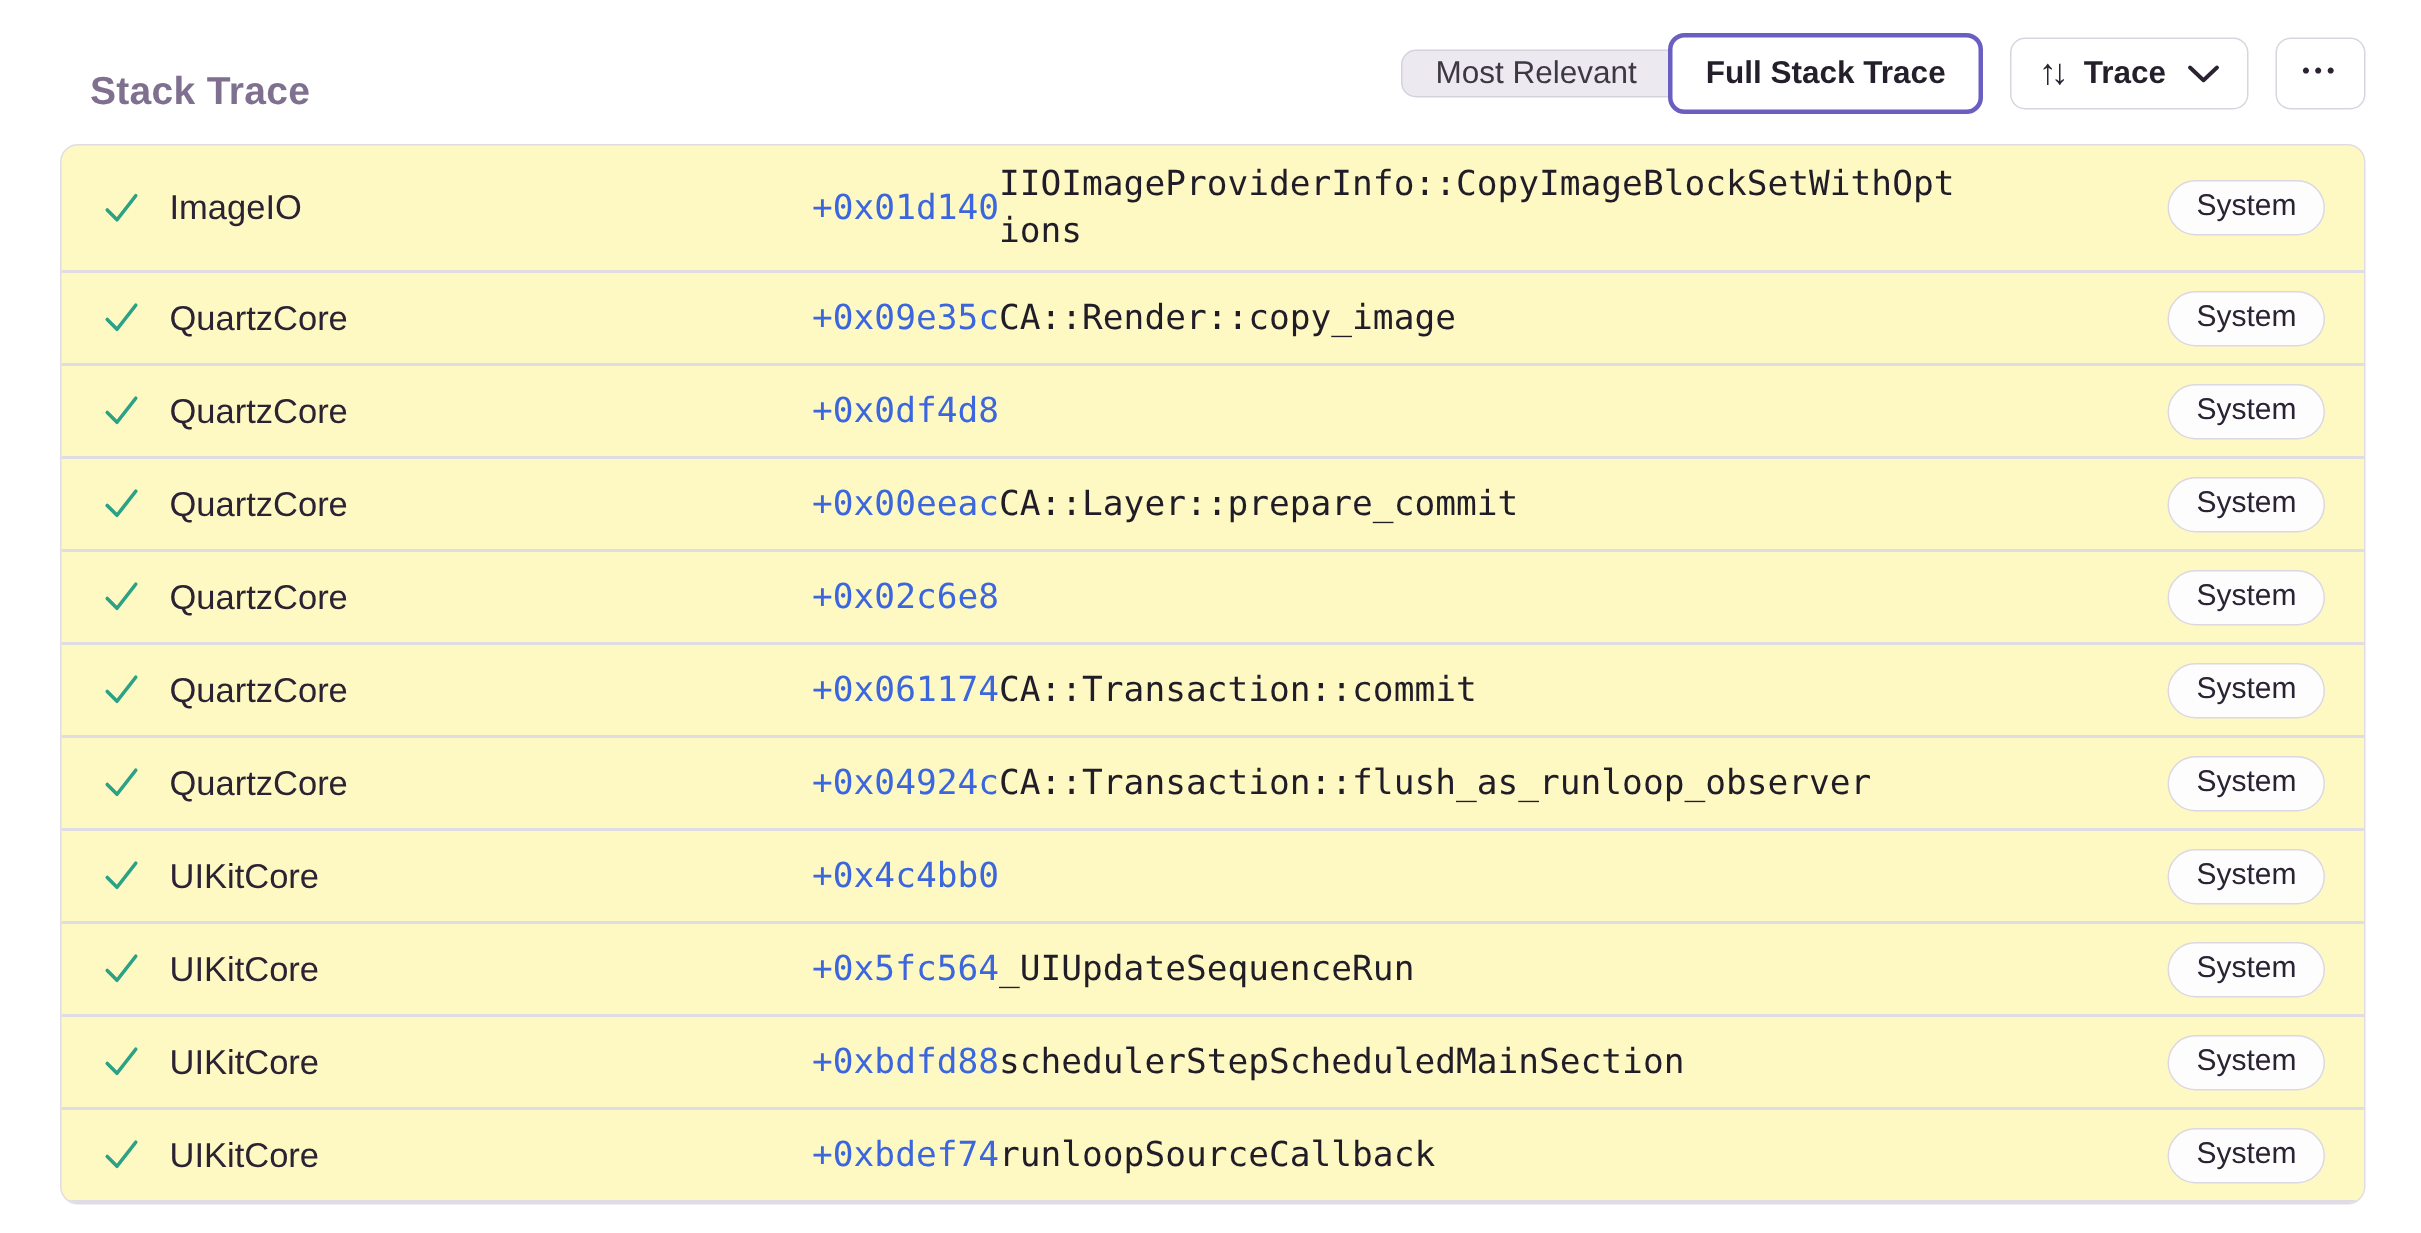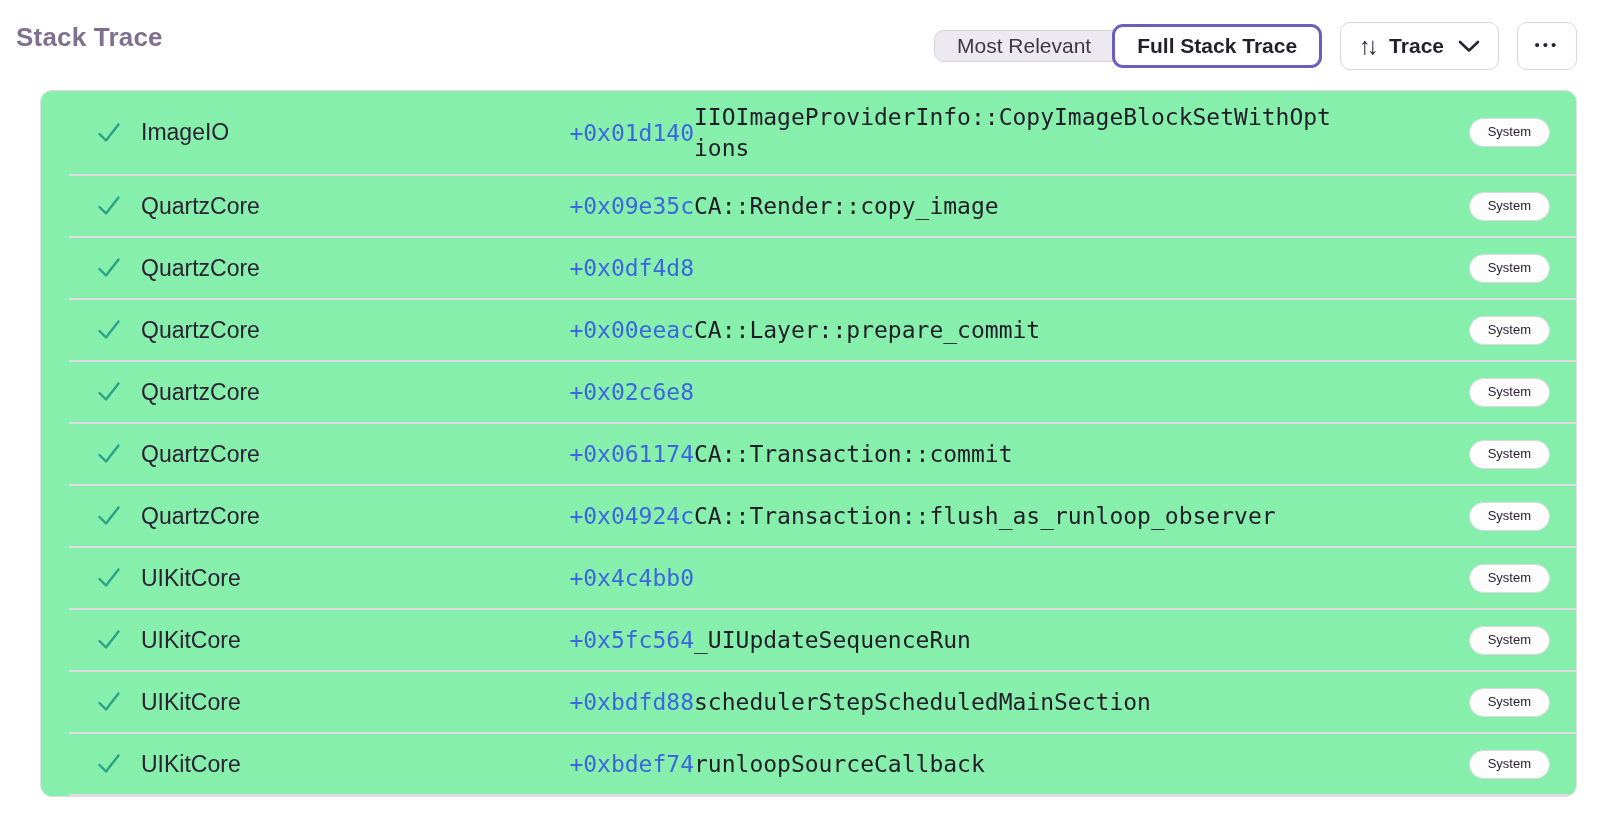--- a/index.html
+++ b/index.html
@@ -7,23 +7,23 @@
     width: 1614px; height: 822px;
     overflow: hidden;
     background: #ffffff;
     font-family: "Liberation Sans", sans-serif;
     color: #2B2233;
   }
 
   
   .page-header {
     display: flex;
-    align-items: flex-start;
+    align-items: flex-end;
     justify-content: space-between;
-    padding: 22px 37px 20px 16px;
+    padding: 22px 37px 20px 60px;
   }
   .page-title {
     font-size: 26px;
     font-weight: 700;
     color: #80708F;
     letter-spacing: 0.2px;
   }
   .controls {
     display: flex;
     align-items: center;
@@ -47,21 +47,21 @@
     border-radius: 10px 0 0 10px;
     color: #3E3844;
     padding-right: 30px;
   }
   .seg-active {
     background: #ffffff;
     border: 3.5px solid #6A5FC1;
     border-radius: 11px;
     color: #241F2A;
     font-weight: 700;
-    height: 44px;
+    height: 54px;
     margin-left: -10px;
     position: relative;
     z-index: 2;
   }
   .btn {
     display: flex;
     align-items: center;
     gap: 12px;
     background: #ffffff;
     border: 1.5px solid #D9D5DF;
@@ -93,25 +93,24 @@
     font-size: 15px;
     letter-spacing: 3px;
     color: #2B2233;
     line-height: 1;
     transform: translateY(-2px);
   }
 
   
   .panel {
     margin: 0 37px 0 40px;
-    background: #86efac;
+    background: #fef9c3;
     border: 1.5px solid #E0DCE4;
     border-radius: 12px;
     overflow: hidden;
-    padding-left: 28px;
   }
   .frame-row {
     display: flex;
     align-items: center;
     min-height: 62px;
     padding: 8px 26px;
     border-bottom: 2px solid #DFDCE5;
     cursor: pointer;
   }
   .frame-row:first-child { min-height: 85px; }
@@ -145,21 +144,21 @@
     word-break: break-all;
     margin-right: 16px;
   }
   .tag {
     margin-left: auto;
     flex: none;
     background: #FDFDFE;
     border: 1.5px solid #DCD8E1;
     border-radius: 22px;
     padding: 5px 18px 7px;
-    font-size: 13px;
+    font-size: 20px;
     color: #2B2233;
     white-space: nowrap;
   }
 </style>
 </head>
 <body>
 
 <header class="page-header">
   <h2 class="page-title">Stack Trace</h2>
   <div class="controls">

